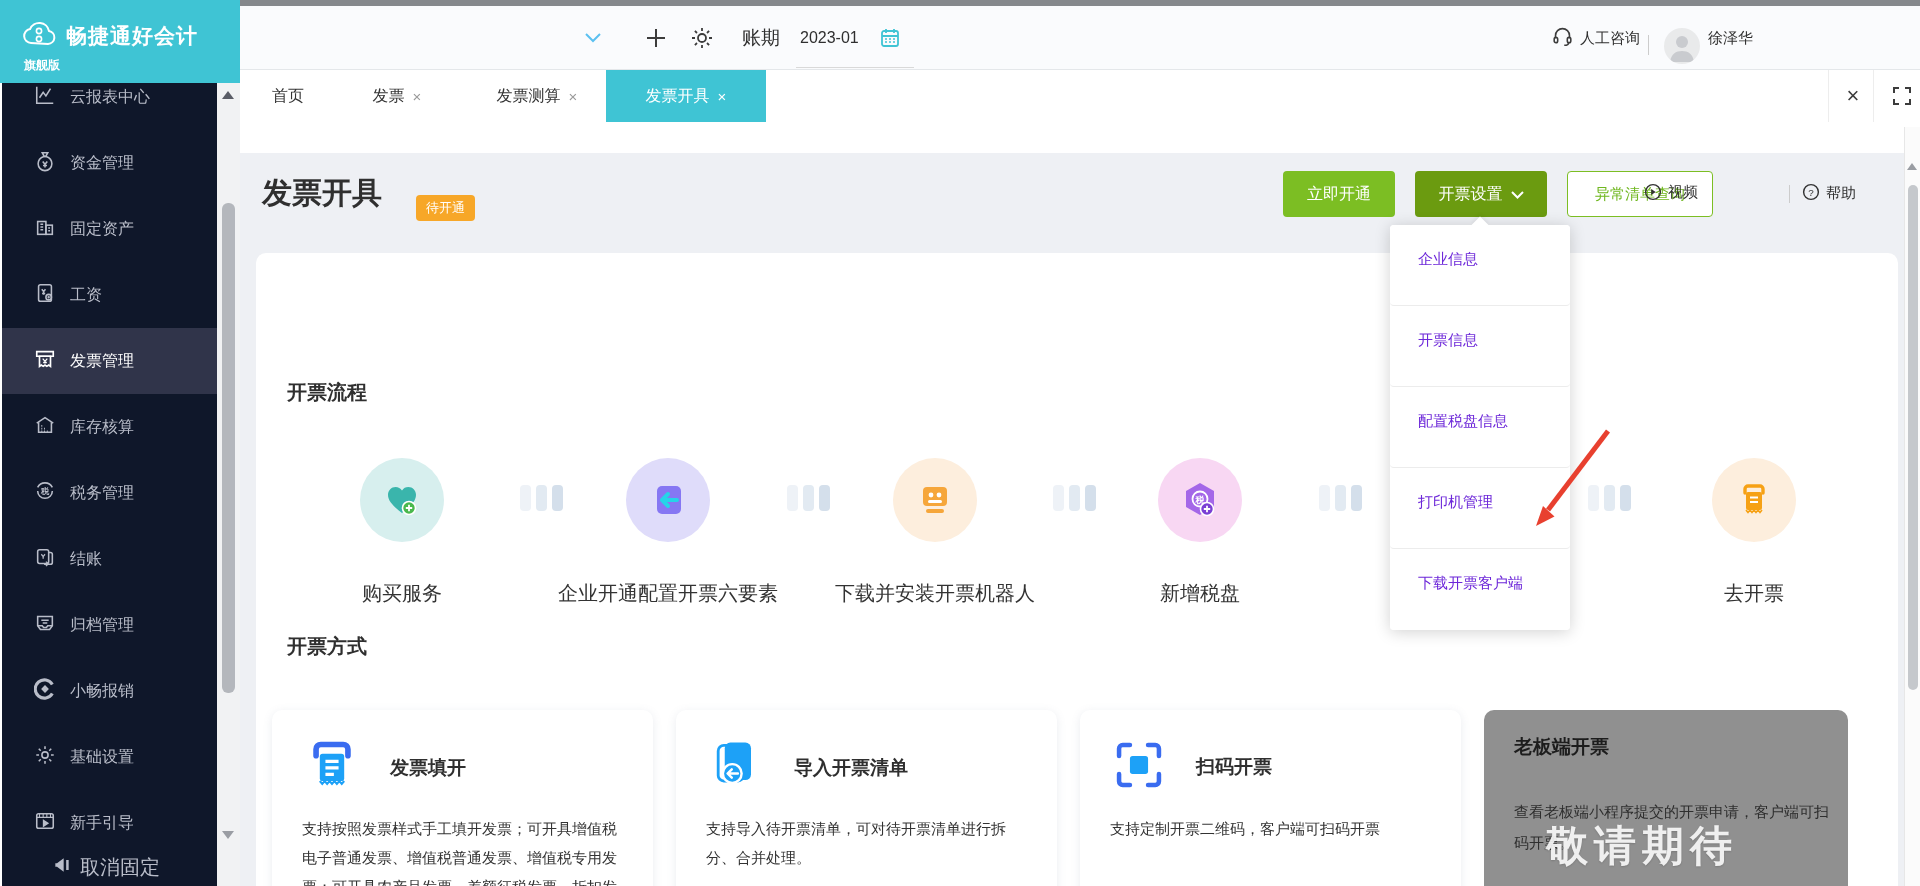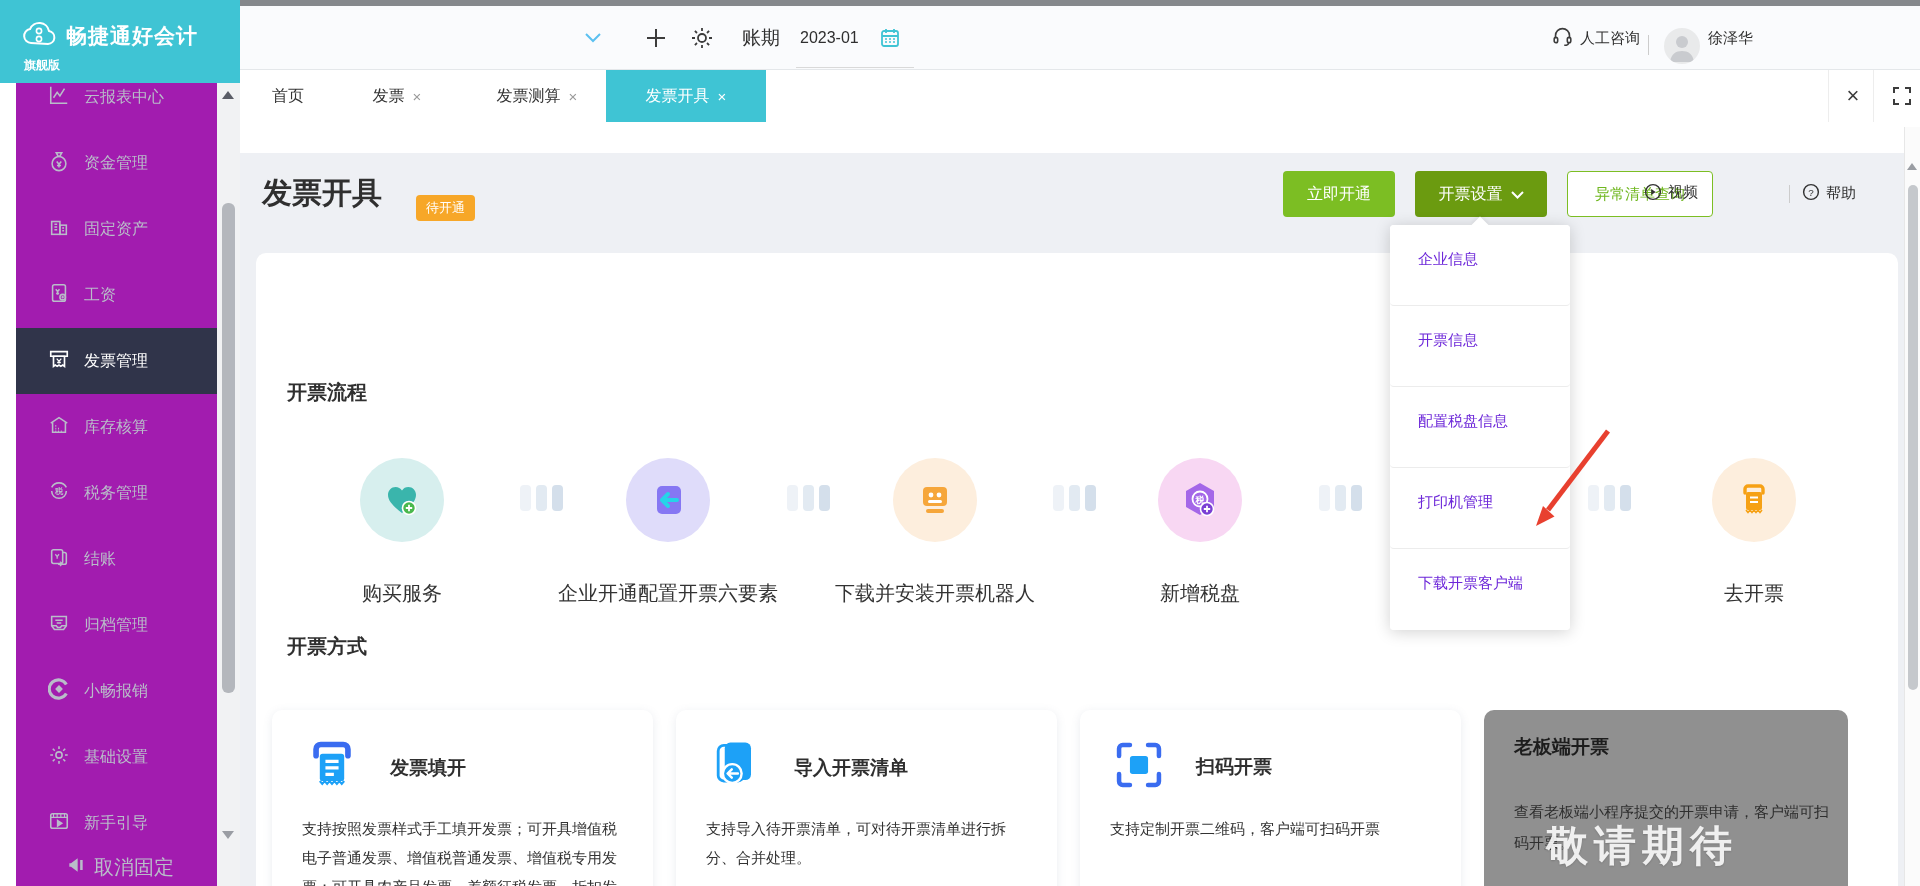--- a/index.html
+++ b/index.html
@@ -24,21 +24,21 @@
   #period-value { left:800px; font-size:16px; }
   #period-underline { left:796px; top:61px; width:118px; height:1px; background:#d9d9d9; }
   #calendar-wrap { left:880px; }
   #support { left:1552px; gap:7px; font-size:15px; }
   #top-divider { left:1648px; top:29px; width:1px; height:20px; background:#ccc; }
   #avatar { left:1664px; top:22px; width:36px; height:36px; border-radius:50%; background:#e9eaeb;
     overflow:hidden; display:flex; justify-content:center; }
   #username { left:1708px; font-size:15px; }
 
   
-  #sidebar { left:16px; top:70px; width:217px; height:816px; background:#a21caf; z-index:6;padding-left:32px; }
+  #sidebar { left:2px; top:70px; width:217px; height:816px; background:#0f172a; z-index:6;padding-left:32px; }
   .sb-item { position:absolute; left:0; width:217px; height:66px; display:flex; align-items:center;
     gap:14px; padding-left:32px; color:#b9bdc9; font-size:16px; cursor:pointer; }
   .sb-item.active { background:#30344a; color:#ffffff; }
   .sb-item svg { flex:0 0 auto; }
   #sidebar-unpin { position:absolute; left:50px; top:778px; height:38px; display:flex;
     align-items:center; gap:8px; color:#b9bdc9; font-size:20px; }
   #sb-scrollbar { left:217px; top:83px; width:23px; height:803px; background:#f1f2f3; z-index:7; }
   .tri-up { width:0; height:0; border-left:6px solid transparent; border-right:6px solid transparent;
     border-bottom:8px solid #5a5d66; position:absolute; left:5px; }
   .tri-down { width:0; height:0; border-left:6px solid transparent; border-right:6px solid transparent;

